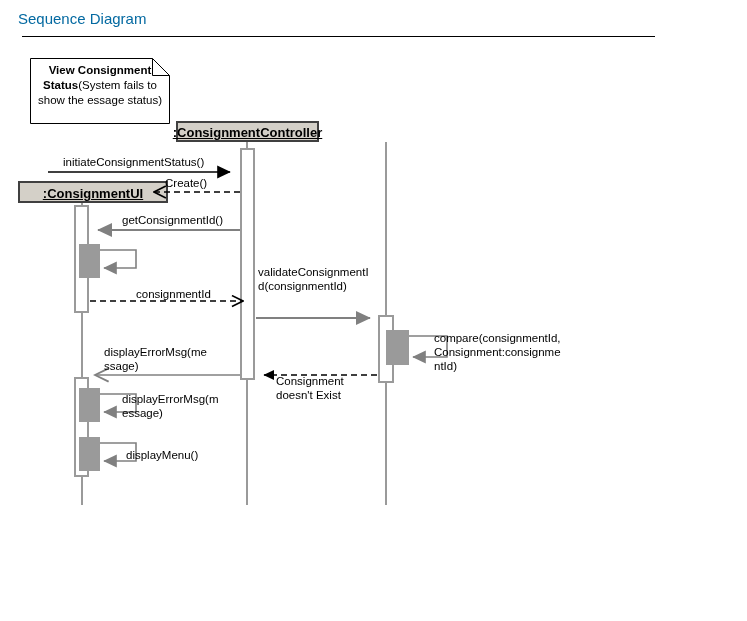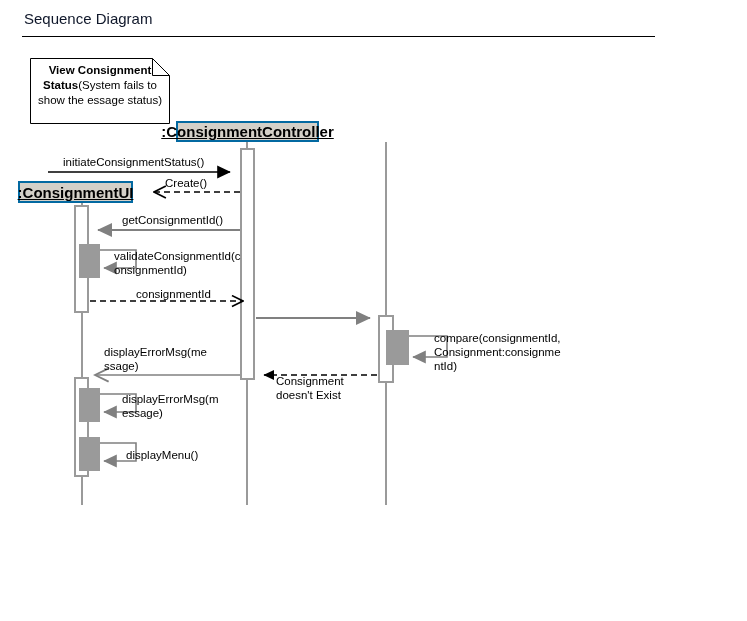--- a/index.html
+++ b/index.html
@@ -16,24 +16,24 @@
     position: relative;
   }
   #canvas {
     position: absolute;
     left: 0; top: 0;
     width: 747px;
     height: 621px;
   }
   .page-title {
     position: absolute;
-    left: 24px;
+    left: 18px;
     top: 10px;
     font-size: 15px;
-    color: #0f172a;
+    color: #0369a1;
     white-space: nowrap;
   }
   .title-rule {
     position: absolute;
     left: 22px;
     top: 36px;
     width: 633px;
     height: 1px;
     background: #000;
   }
@@ -57,25 +57,25 @@
     line-height: 15px;
     color: #000;
   }
   .note-text b { font-weight: bold; }
 
   
   .lifebox {
     position: absolute;
     box-sizing: border-box;
     background: #d4d0c8;
-    border: 2px solid #0369a1;
+    border: 2px solid #404040;
     display: flex;
     align-items: flex-end;
     justify-content: center;
-    font-size: 15px;
+    font-size: 13px;
     font-weight: bold;
     color: #000;
     text-decoration: underline;
     white-space: nowrap;
   }
 
   
   .lifeline {
     position: absolute;
     width: 2px;
@@ -139,21 +139,21 @@
   <div class="activation" style="left:240px; top:148px; width:15px; height:232px;"></div>
   <div class="activation" style="left:74px; top:205px; width:15px; height:108px;"></div>
   <div class="activation" style="left:378px; top:315px; width:16px; height:68px;"></div>
   <div class="activation" style="left:74px; top:377px; width:15px; height:100px;"></div>
 
   <div class="activation-nested" style="left:79px; top:244px; width:21px; height:34px;"></div>
   <div class="activation-nested" style="left:386px; top:330px; width:23px; height:35px;"></div>
   <div class="activation-nested" style="left:79px; top:388px; width:21px; height:34px;"></div>
   <div class="activation-nested" style="left:79px; top:437px; width:21px; height:34px;"></div>
 
-  <div class="lifebox" style="left:18px; top:181px; width:115px; height:22px;">
+  <div class="lifebox" style="left:18px; top:181px; width:150px; height:22px;">
     <span>:ConsignmentUI</span>
   </div>
   <div class="lifebox" style="left:176px; top:121px; width:143px; height:21px;">
     <span>:ConsignmentController</span>
   </div>
 
   <svg id="arrows" viewBox="0 0 747 621">
     <defs>
       <marker id="fillHeadBlack" markerWidth="9" markerHeight="9" refX="8" refY="4.5" orient="auto">
         <path d="M0,0.5 L8.5,4.5 L0,8.5 Z" fill="#000000"></path>
@@ -219,25 +219,25 @@
       <path d="M100,443 L136,443 L136,461 L104,461" fill="none" stroke="#808080" stroke-width="1.6" marker-end="url(#fillHeadGray)"></path>
     </g>
   </svg>
 
   <div class="msg-label" style="left:63px; top:155px; width:170px;">initiateConsignmentStatus()</div>
 
   <div class="msg-label" style="left:165px; top:176px; width:60px;">Create()</div>
 
   <div class="msg-label" style="left:122px; top:213px; width:130px;">getConsignmentId()</div>
 
-  <div class="msg-label" style="left:114px; top:249px; width:136px;">validateConsignmentId(c
-onsignmentId)</div>
 
   <div class="msg-label" style="left:136px; top:287px; width:96px;">consignmentId</div>
 
+  <div class="msg-label" style="left:258px; top:265px; width:124px;">validateConsignmentI
+d(consignmentId)</div>
 
   <div class="msg-label" style="left:434px; top:331px; width:150px;">compare(consignmentId,
 Consignment:consignme
 ntId)</div>
 
   <div class="msg-label" style="left:276px; top:374px; width:90px;">Consignment
 doesn't Exist</div>
 
   <div class="msg-label" style="left:104px; top:345px; width:126px;">displayErrorMsg(me
 ssage)</div>

